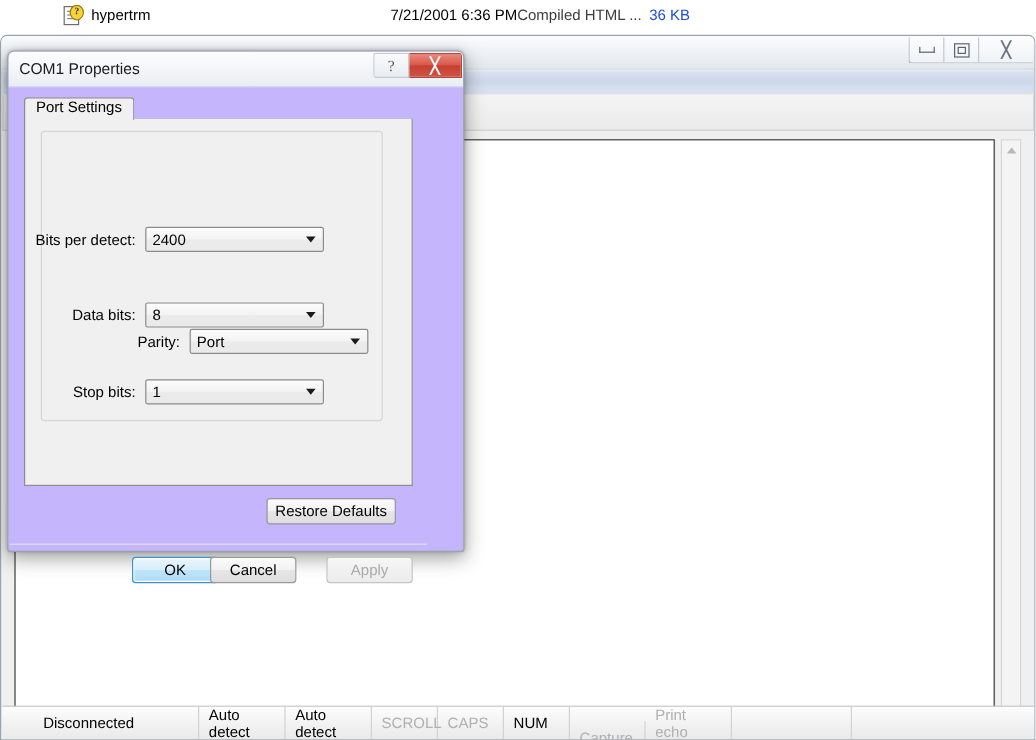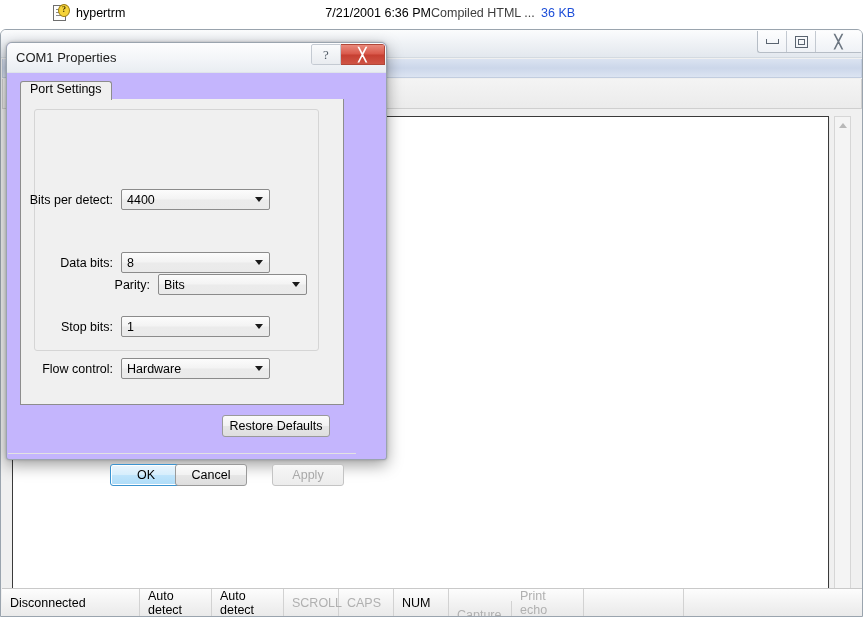--- a/index.html
+++ b/index.html
@@ -143,20 +143,21 @@
     border-top: 5px solid #b8b8b8;
   }
 
   
   .ht-statusbar {
     position: absolute; left: 1px; bottom: 0px; width: 860px; height: 28px;
     background: linear-gradient(to bottom, #fdfdfd 0%, #f1f1f1 60%, #eaeaea 100%);
     border-top: 1px solid #c9c9c9;
     display: flex; align-items: center;
     box-sizing: border-box;
+    padding-left: 26px;
   }
   .sb-cell {
     height: 28px; display: flex; align-items: center;
     padding-left: 8px; padding-right: 8px;
     border-right: 1px solid #d2d2d2;
     font-size: 12.5px; color: #000000;
     box-sizing: border-box;
   }
   .sb-cell.w-disc { width: 138px; }
   .sb-cell.w-auto { width: 72px; }
@@ -397,66 +398,57 @@
       </div>
     </div>
 
     <div class="tab-panel"></div>
 
     <div class="groupbox"></div>
 
     <div class="field" style="top:146px;">
       <div class="field-label">Bits per detect:</div>
       <div class="combo">
-        <span class="combo-val">4400</span>
+        <span class="combo-val">2400</span>
         <span class="combo-arrow">
             <i></i>
           </span>
       </div>
     </div>
 
     <div class="field" style="top:189px;margin-top:20px;">
       <div class="field-label">Data bits:</div>
       <div class="combo">
         <span class="combo-val">8</span>
         <span class="combo-arrow">
             <i></i>
           </span>
       </div>
     </div>
 
     <div class="field" style="top:231px;margin-left:37px;">
       <div class="field-label">Parity:</div>
       <div class="combo">
-        <span class="combo-val">Bits</span>
+        <span class="combo-val">Port</span>
         <span class="combo-arrow">
             <i></i>
           </span>
       </div>
     </div>
 
     <div class="field" style="top:273px;">
       <div class="field-label">Stop bits:</div>
       <div class="combo">
         <span class="combo-val">1</span>
         <span class="combo-arrow">
             <i></i>
           </span>
       </div>
     </div>
 
-    <div class="field" style="top:315px;">
-      <div class="field-label">Flow control:</div>
-      <div class="combo">
-        <span class="combo-val">Hardware</span>
-        <span class="combo-arrow">
-            <i></i>
-          </span>
-      </div>
-    </div>
 
     <div class="btn btn-restore">Restore Defaults</div>
 
     <div class="dlg-footer-sep"></div>
 
     <div class="btn btn-ok">OK</div>
     <div class="btn btn-cancel">Cancel</div>
     <div class="btn btn-apply">Apply</div>
   </div>
 

